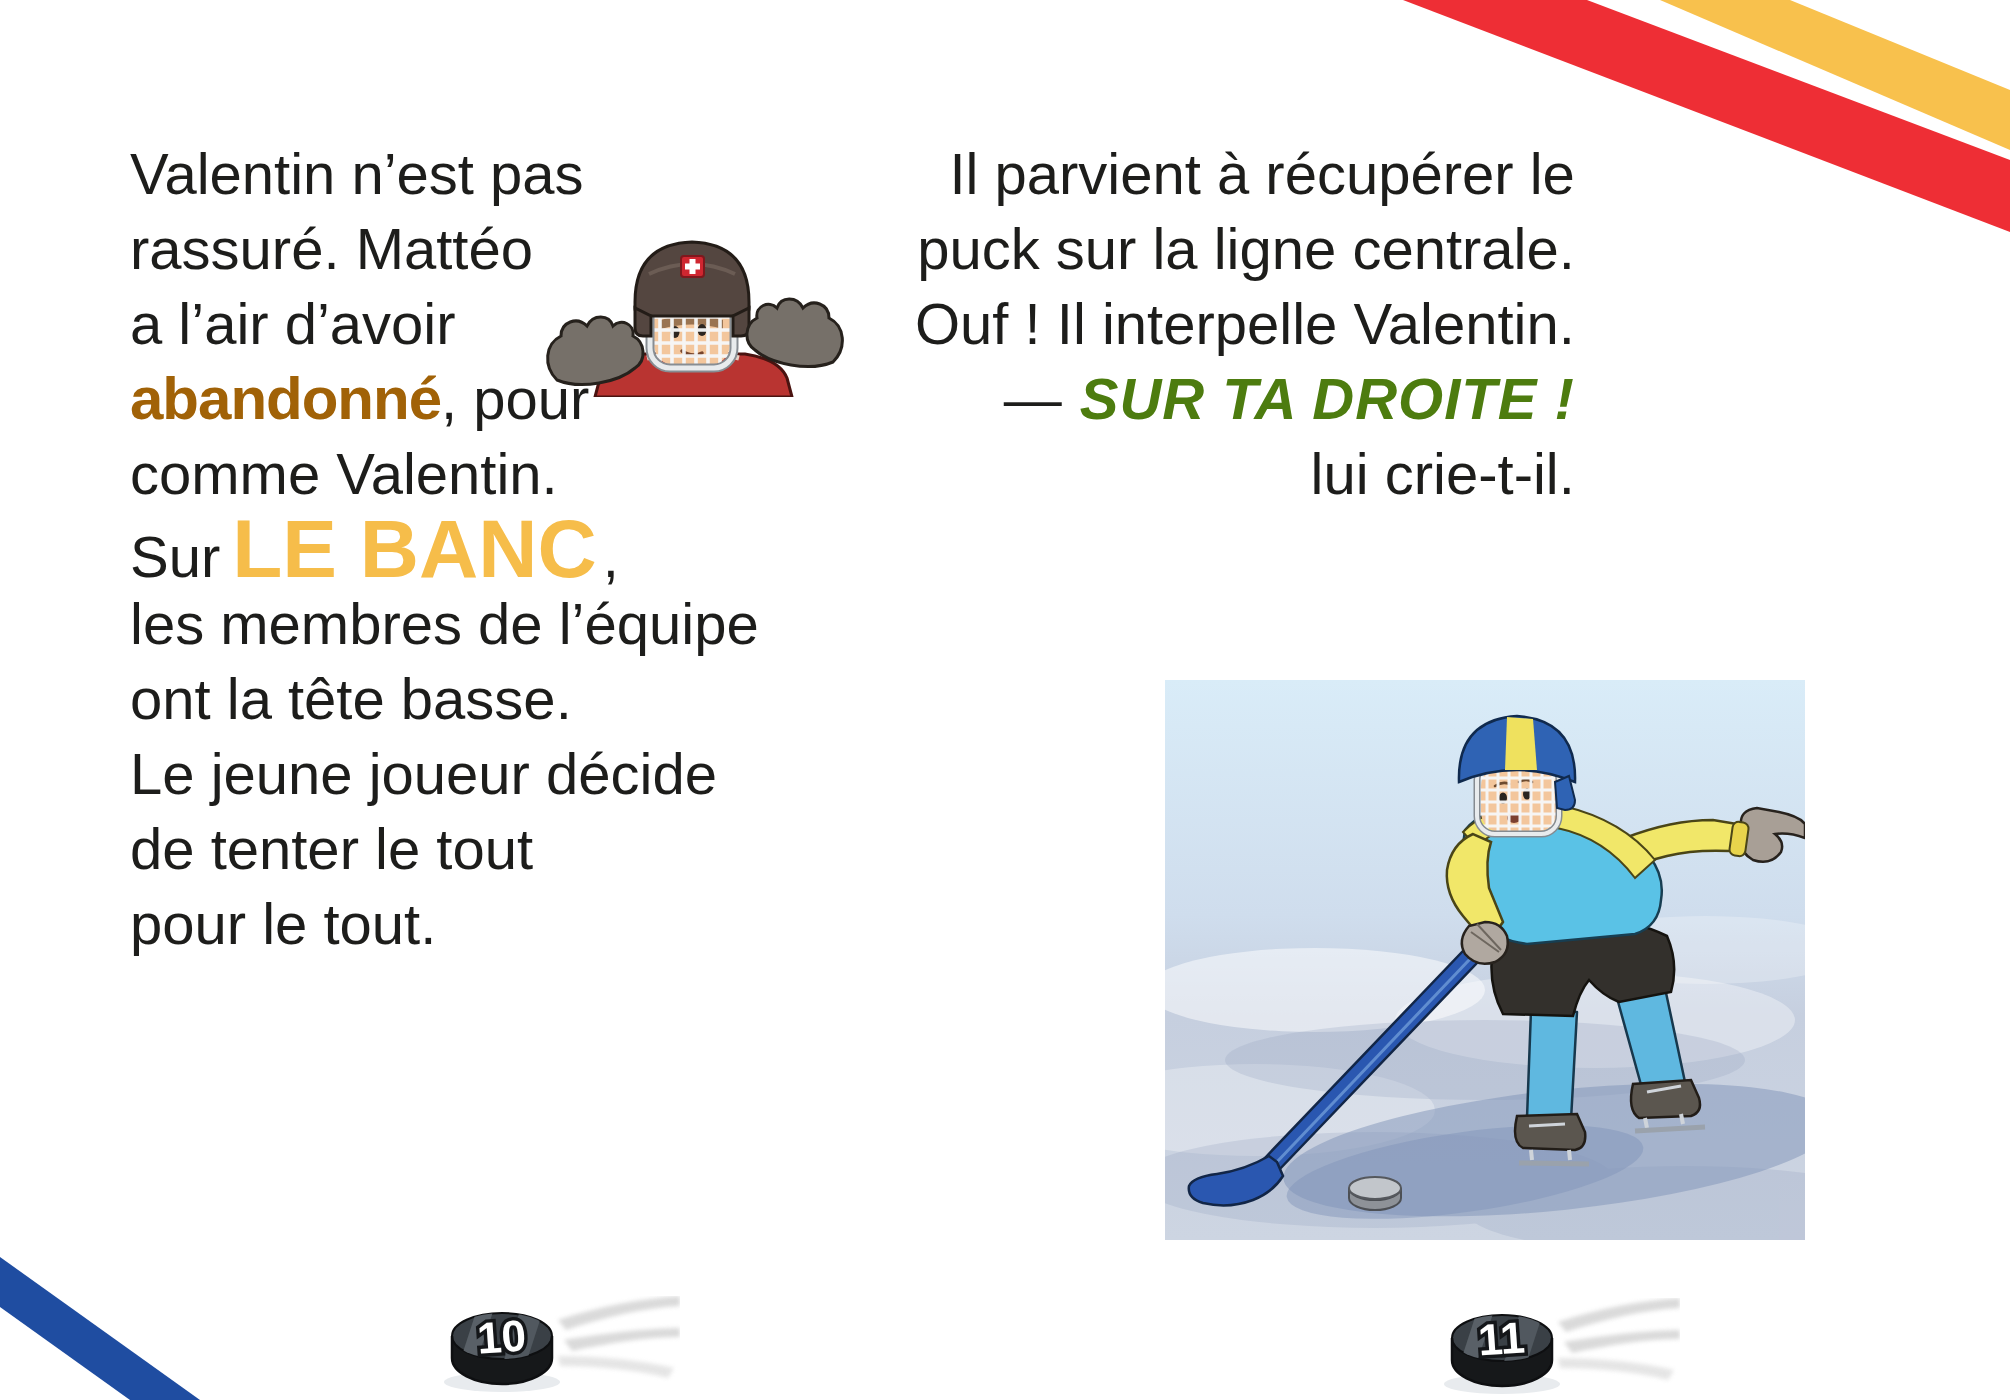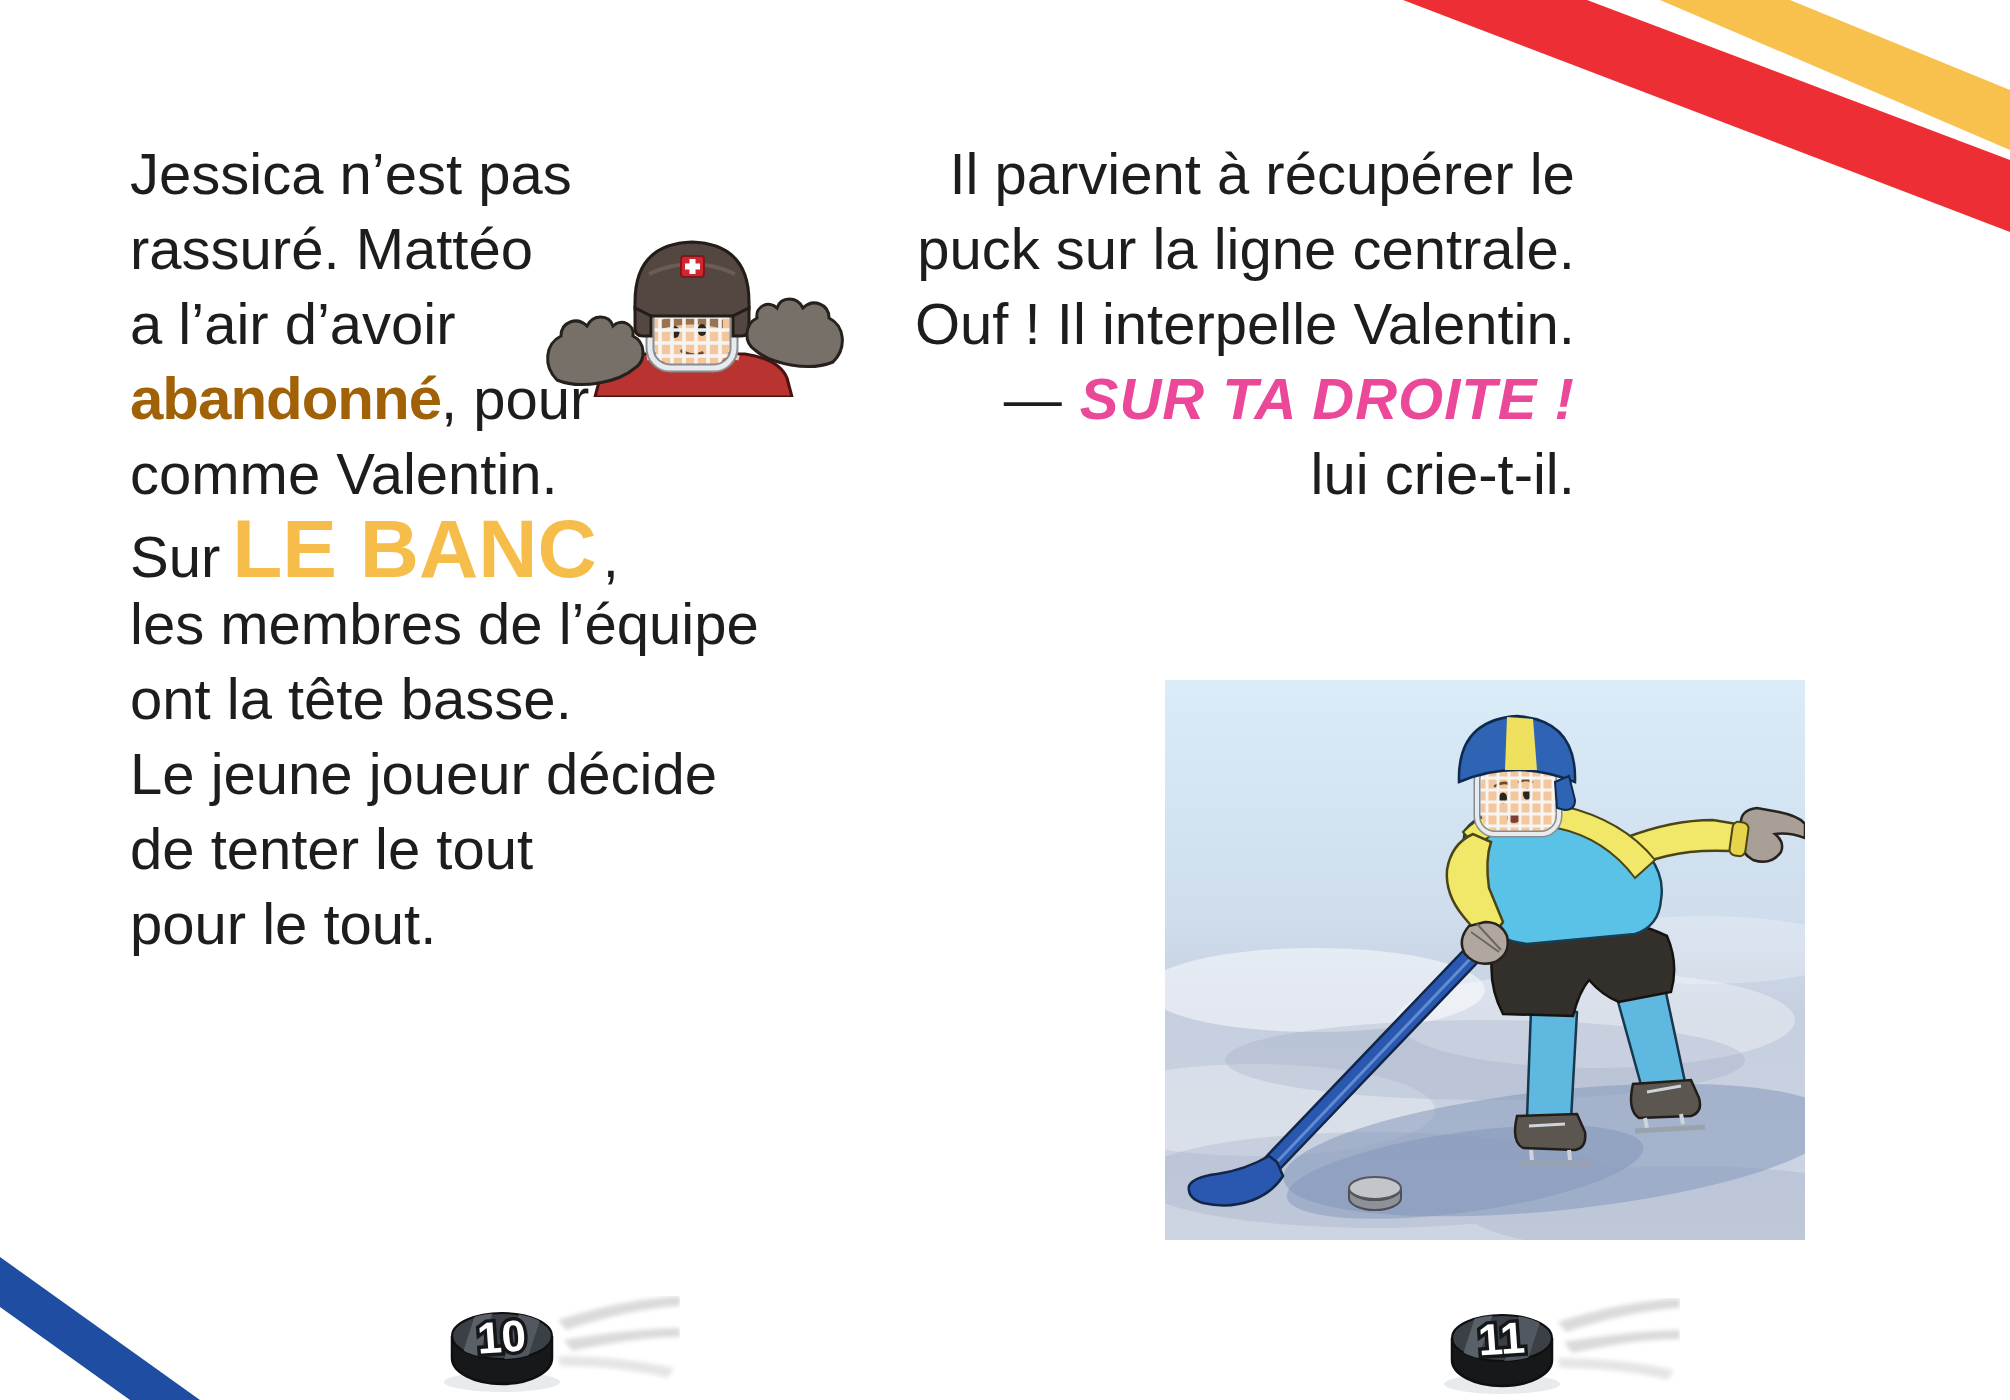--- a/index.html
+++ b/index.html
@@ -9,41 +9,41 @@
   .stripe-red{fill:#ee2e35;}
   .stripe-yellow{fill:#f8c14d;}
   .stripe-blue{fill:#1f4da1;}
   .textcol{position:absolute;white-space:nowrap;}
   .textcol-left{left:130px;top:136px;}
   .textcol-right{left:915px;top:136px;text-align:right;}
   .line{height:75px;line-height:75px;font-size:58px;}
   .line span{line-height:75px;}
   .word-blue{color:#a16207;font-weight:bold;font-size:60px;letter-spacing:-1px;}
   .word-banc{color:#f6bd4a;font-weight:bold;font-size:82px;letter-spacing:0px;margin:4px 6px 0 12px;}
-  .word-green{color:#ec4899;font-weight:bold;font-style:italic;font-size:58px;letter-spacing:1px;margin-left:18px;}
+  .word-green{color:#4d7c0f;font-weight:bold;font-style:italic;font-size:58px;letter-spacing:1px;margin-left:18px;}
   .char-illu{position:absolute;left:535px;top:232px;width:320px;height:165px;}
   .pic-illu{position:absolute;left:1165px;top:680px;width:640px;height:560px;}
   .puck{position:absolute;width:240px;height:100px;}
   .puck-left{left:440px;top:1296px;}
   .puck-right{left:1440px;top:1298px;}
   .puck text{font-family:"Liberation Sans","DejaVu Sans",sans-serif;}
 </style>
 </head>
 <body>
 
 <div class="stage">
 
   <svg class="deco" viewBox="0 0 2010 1400" preserveAspectRatio="none">
     <polygon class="stripe-red" points="1403,0 1587,0 2010,160 2010,232"></polygon>
     <polygon class="stripe-yellow" points="1660,0 1790,0 2010,90 2010,150"></polygon>
     <polygon class="stripe-blue" points="0,1257 0,1307 130,1400 200,1400"></polygon>
   </svg>
 
   <div class="textcol textcol-left">
-    <div class="line"><span>Jessica n’est pas</span></div>
+    <div class="line"><span>Valentin n’est pas</span></div>
     <div class="line"><span>rassuré. Mattéo</span></div>
     <div class="line"><span>a l’air d’avoir</span></div>
     <div class="line"><span class="word-blue">abandonné</span><span>, pour</span></div>
     <div class="line"><span>comme Valentin.</span></div>
     <div class="line"><span>Sur</span><span class="word-banc">LE BANC</span><span>,</span></div>
     <div class="line"><span>les membres de l’équipe</span></div>
     <div class="line"><span>ont la tête basse.</span></div>
     <div class="line"><span>Le jeune joueur décide</span></div>
     <div class="line"><span>de tenter le tout</span></div>
     <div class="line"><span>pour le tout.</span></div>

